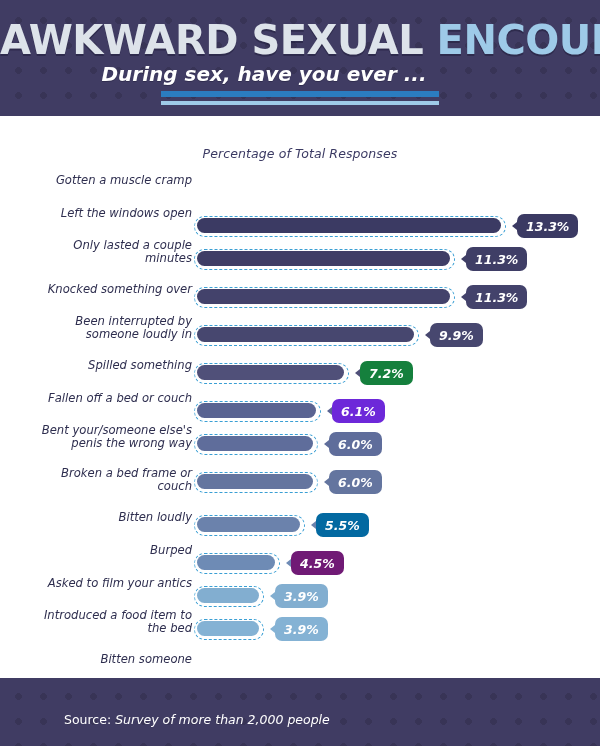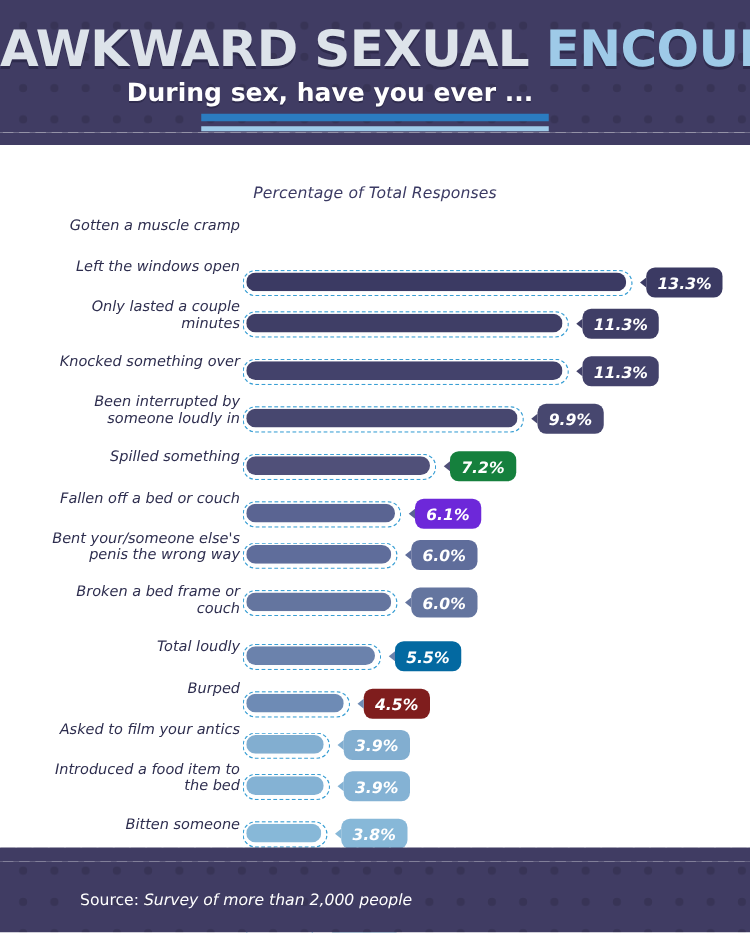--- a/index.html
+++ b/index.html
@@ -30,21 +30,21 @@
     font-weight:bold;
     letter-spacing:-0.5px;
     line-height:46px;
     white-space:nowrap;
     text-shadow:0 2px 0 rgba(25,22,50,0.45);
   }
   .title-a{color:#dde3ea;}
   .title-b{color:#9ecae8;}
   .header-sub{
     position:absolute;top:62px;left:0;width:528px;text-align:center;
-    color:#ffffff;font-weight:bold;font-size:20px;
+    color:#ffffff;font-style:italic;font-weight:bold;font-size:20px;
     letter-spacing:0px;
     text-shadow:0 1px 0 rgba(25,22,50,0.4);
   }
   .rule1{
     position:absolute;top:91px;left:161px;width:278px;height:6px;background:#2b7cc0;
   }
   .rule2{
     position:absolute;top:101px;left:161px;width:278px;height:4px;background:#9ecae8;
   }
   
@@ -309,27 +309,27 @@
             <div class="bar-outline" style="width: 111px; border-color: rgb(58, 159, 212);">
               <div class="bar-fill" style="width: 103px; background: rgb(107, 130, 172);"></div>
             </div>
             <div class="pill" style="background: #0369a1; color: rgb(107, 130, 172);">
               <span style="color: rgb(255, 255, 255);">5.5%</span>
             </div>
           </div>
         </div>
         <div class="row">
           <div class="row-label">
-            <span>Total loudly</span>
+            <span>Bitten loudly</span>
           </div>
           <div class="bar-wrap">
             <div class="bar-outline" style="width: 86px; border-color: rgb(58, 159, 212);">
               <div class="bar-fill" style="width: 78px; background: rgb(110, 139, 181);"></div>
             </div>
-            <div class="pill" style="background: #7f1d1d; color: rgb(110, 139, 181);">
+            <div class="pill" style="background: #701a75; color: rgb(110, 139, 181);">
               <span style="color: rgb(255, 255, 255);">4.5%</span>
             </div>
           </div>
         </div>
         <div class="row">
           <div class="row-label">
             <span>Burped</span>
           </div>
           <div class="bar-wrap">
             <div class="bar-outline" style="width: 70px; border-color: rgb(58, 159, 212);">
@@ -350,28 +350,20 @@
             </div>
             <div class="pill" style="background: rgb(132, 178, 212); color: rgb(132, 178, 212);">
               <span style="color: rgb(255, 255, 255);">3.9%</span>
             </div>
           </div>
         </div>
         <div class="row tall">
           <div class="row-label">
             <span>Introduced a food item to</span>
             <span>the bed</span>
-          </div>
-          <div class="bar-wrap">
-            <div class="bar-outline" style="width: 68px; border-color: rgb(58, 159, 212);">
-              <div class="bar-fill" style="width: 60px; background: rgb(135, 184, 216);"></div>
-            </div>
-            <div class="pill" style="background: rgb(135, 184, 216); color: rgb(135, 184, 216);">
-              <span style="color: rgb(255, 255, 255);">3.8%</span>
-            </div>
           </div>
         </div>
         <div class="row">
           <div class="row-label">
             <span>Bitten someone</span>
           </div>
           <div class="bar-wrap">
             <div class="bar-outline" style="width: 63px; border-color: rgb(58, 159, 212);">
               <div class="bar-fill" style="width: 55px; background: rgb(138, 189, 218);"></div>
             </div>

